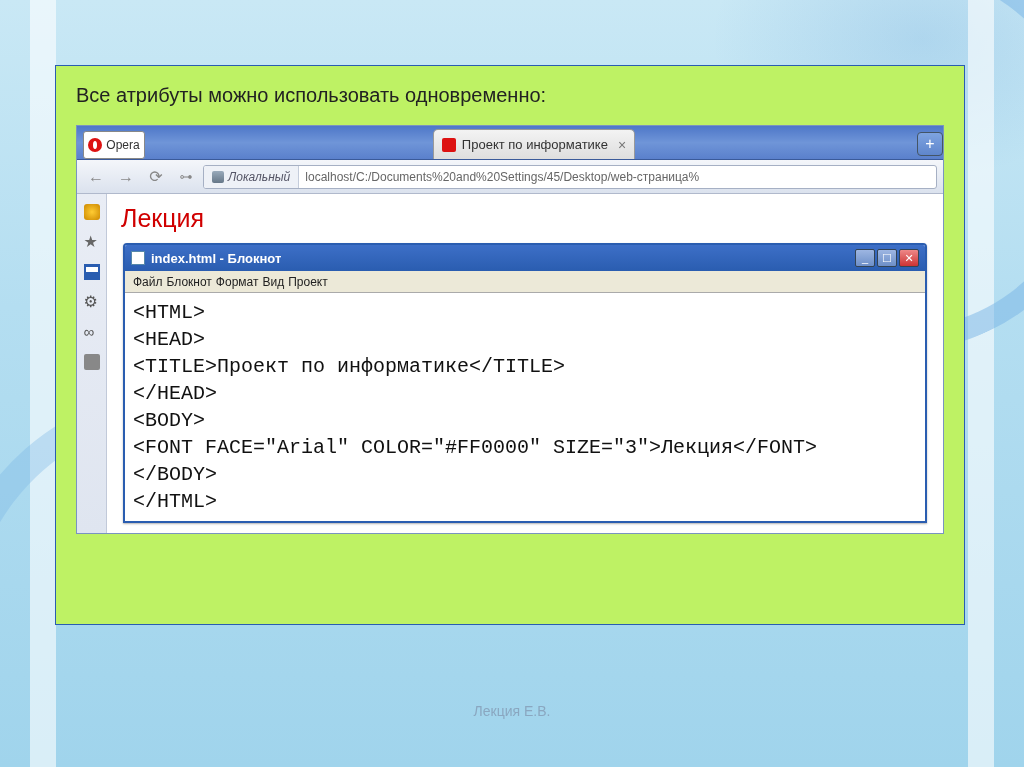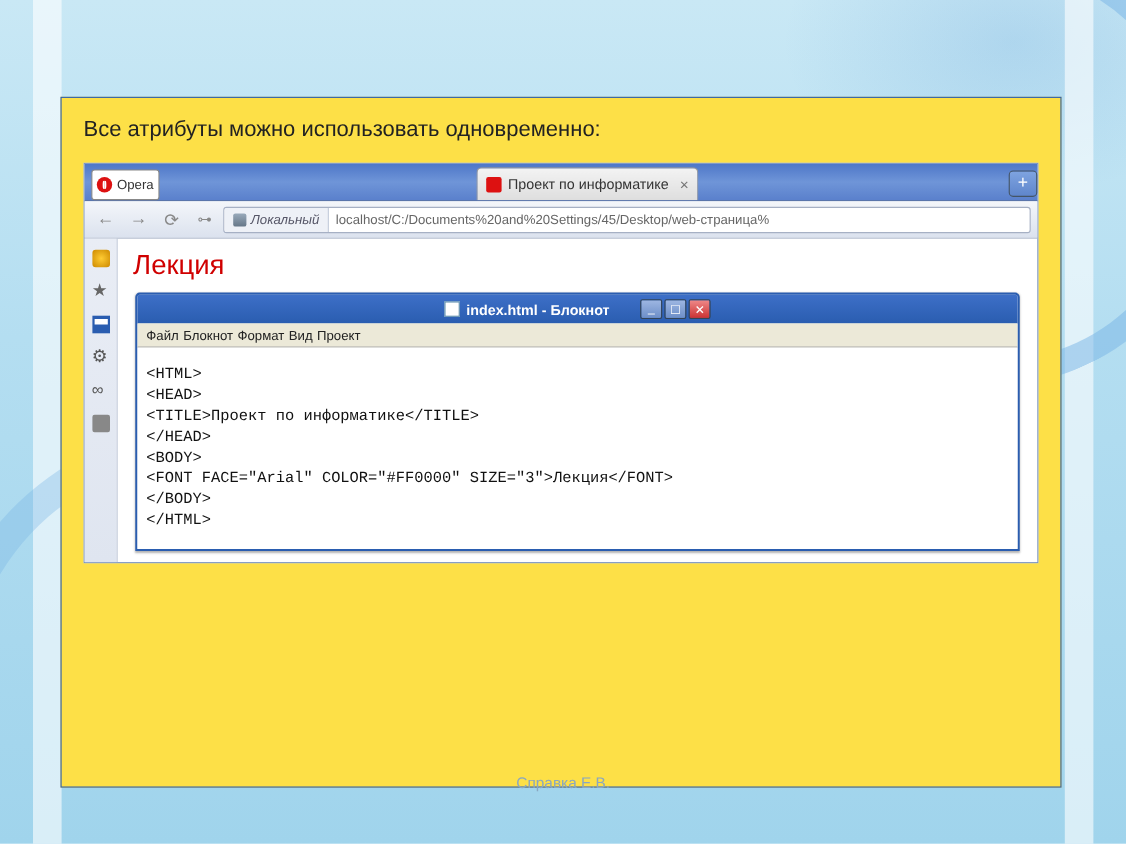--- a/index.html
+++ b/index.html
@@ -23,22 +23,22 @@
     border: 28px solid rgba(120,180,230,0.35); border-radius:50%;
     border-bottom-color: transparent; border-right-color: transparent;
     transform: rotate(15deg);
   }
   .vbar { position:absolute; top:0; bottom:0; width:26px; background:rgba(255,255,255,0.6);}
   .vbar.l { left:30px; }
   .vbar.r { right:30px; }
 
   
   .slide {
-    position: absolute; left:55px; top:88px; width:910px; height:628px;
-    background:#fde047; border:1px solid #2a5db0; padding:18px 20px;
+    position: absolute; left:55px; top:65px; width:910px; height:560px;
+    background:#bef264; border:1px solid #2a5db0; padding:18px 20px;
   }
   .slide-title { font-size:20px; color:#222; margin-bottom:18px; font-weight:normal; }
 
   
   .browser {
     border:1px solid #7a94c0; background:#fff;
   }
   .tabbar {
     height:34px;
     background: linear-gradient(#4e77c8 0%, #6f95d8 50%, #5a80cc 100%);
@@ -100,31 +100,31 @@
   .content { flex:1; padding:10px 14px; }
   .page-heading { font-family:"Arial"; color:#d00000; font-size:25px; margin-bottom:10px;}
 
   
   .notepad {
     border:2px solid #2a5db0; border-radius:4px 4px 0 0; margin:0 2px;
     box-shadow:0 1px 2px rgba(0,0,0,0.3); background:#fff;
   }
   .np-title {
     height:26px; background:linear-gradient(#3d6fc7,#2a5db0);
-    display:flex; align-items:center; justify-content:center;
+    display:flex; align-items:center; justify-content:space-between;
     padding:0 6px; border-radius:2px 2px 0 0;gap:28px;
   }
   .np-title-left{display:flex;align-items:center;gap:6px;}
   .np-title .doc-ico{width:14px;height:14px;background:#fff;border:1px solid #58a;display:inline-block;}
   .np-title .t{color:#fff;font-size:13px;font-weight:bold;}
   .np-ctrls{display:flex;gap:2px;}
   .np-ctrls .c{width:20px;height:18px;background:linear-gradient(#9db6e2,#6d8fc8);border:1px solid #345;border-radius:2px;display:flex;align-items:center;justify-content:center;color:#fff;font-size:11px;}
   .np-ctrls .close{background:linear-gradient(#e88,#c33);}
   .np-menu{height:22px;background:#ece9d8;border-bottom:1px solid #aaa;display:flex;align-items:center;gap:4px;padding:0 8px;font-size:12px;color:#222;}
-  .np-body{background:#fff;padding:16px 8px;font-family:"Courier New",monospace;font-size:14px;color:#111;line-height:1.35;white-space:pre;}
+  .np-body{background:#fff;padding:6px 8px;font-family:"Courier New",monospace;font-size:20px;color:#111;line-height:1.35;white-space:pre;}
 
   .footer-credit{
     position:absolute; left:0; right:0; bottom:48px; text-align:center;
     color:#8aa7c0; font-size:14px;
   }
 </style>
 </head>
 <body>
 
 <div class="bg">
@@ -208,13 +208,13 @@
 &lt;FONT FACE="Arial" COLOR="#FF0000" SIZE="3"&gt;Лекция&lt;/FONT&gt;
 &lt;/BODY&gt;
 &lt;/HTML&gt;</div>
         </div>
       </div>
     </div>
 
   </div>
 </div>
 
-<div class="footer-credit">Справка Е.В.</div>
+<div class="footer-credit">Лекция Е.В.</div>
 
 </body></html>

